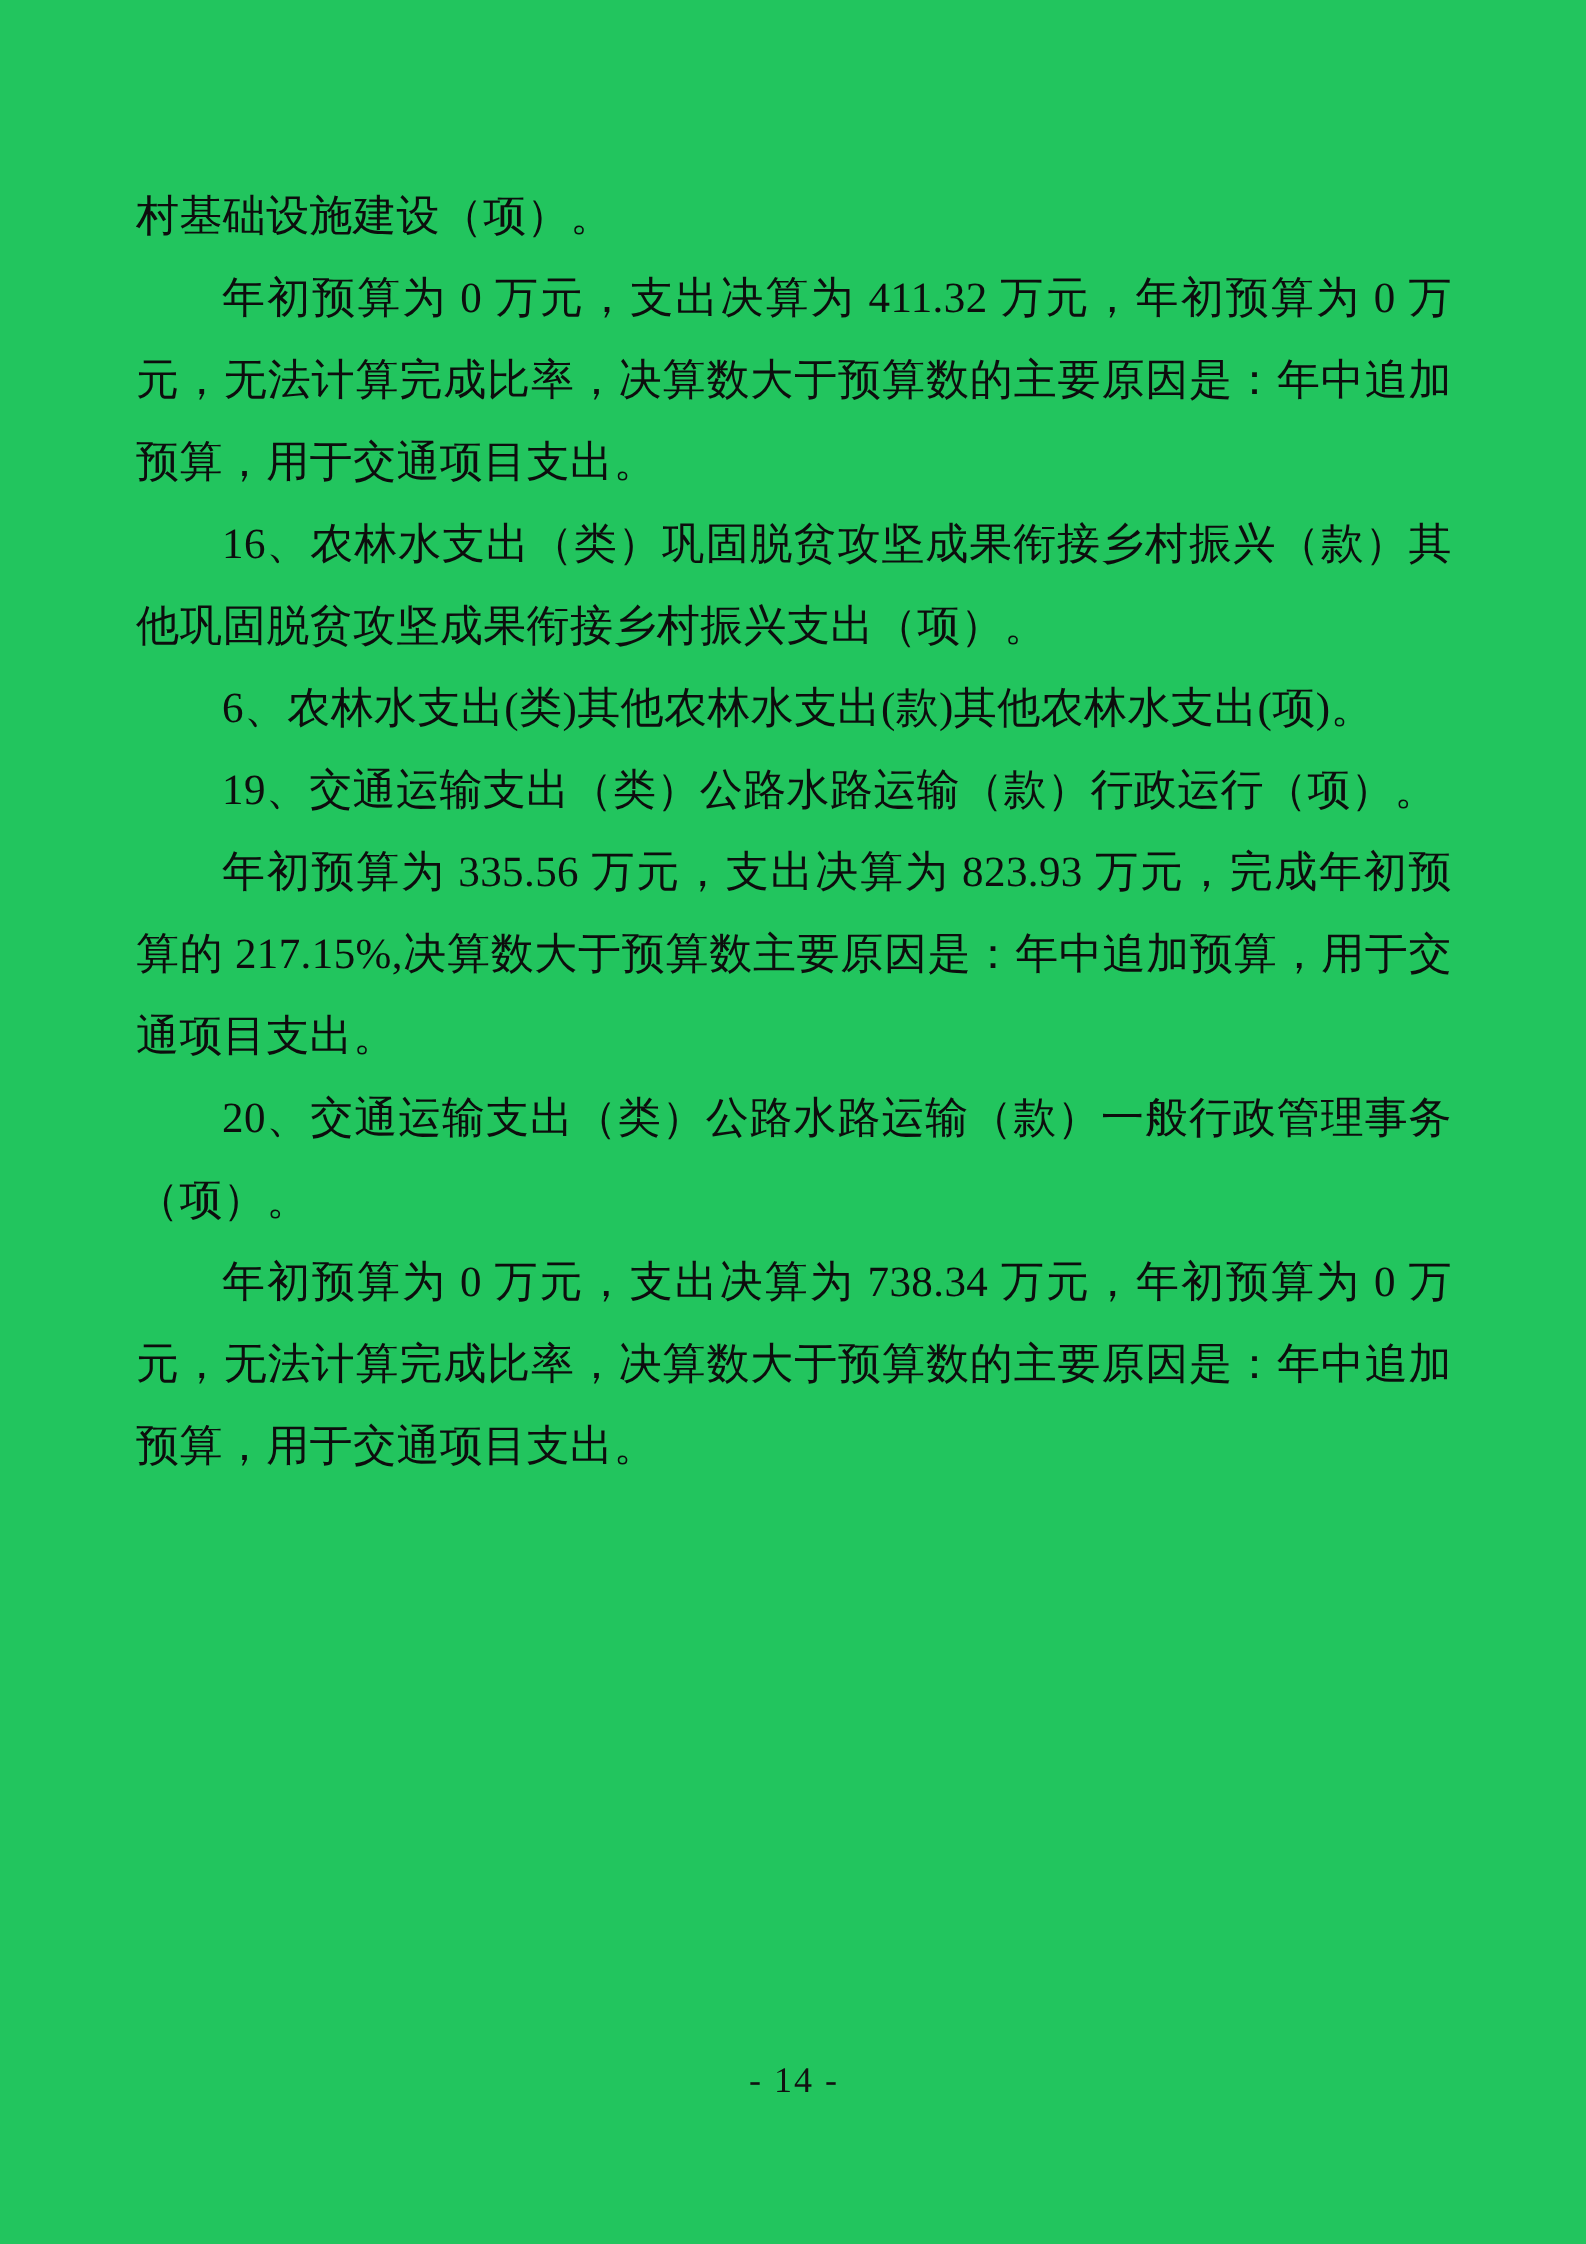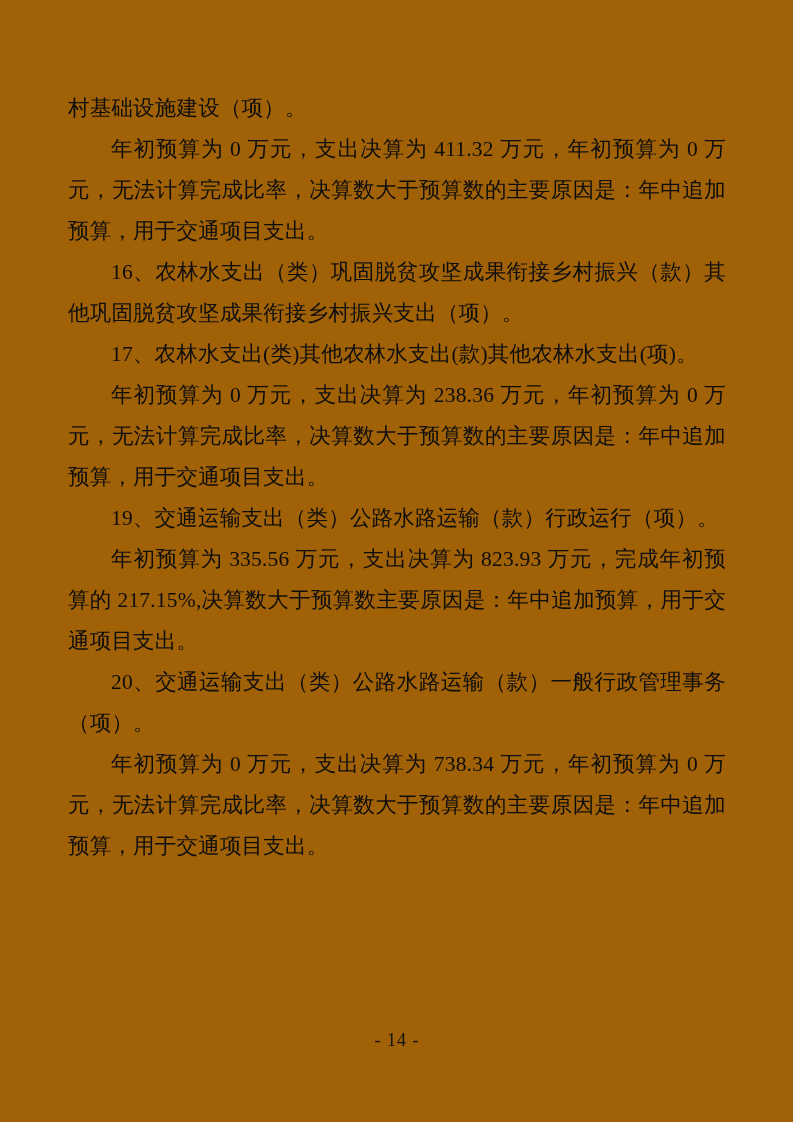--- a/index.html
+++ b/index.html
@@ -4,21 +4,21 @@
 <style>
   html, body {
     margin: 0;
     padding: 0;
     background: #ffffff;
   }
   .page {
     position: relative;
     width: 793px;
     height: 1122px;
-    background: #a16207;
+    background: #22c55e;
     margin: 0 auto;
     overflow: hidden;
   }
   .content {
     position: absolute;
     left: 68px;
     top: 88px;
     width: 658px;
   }
   .para {
@@ -47,21 +47,20 @@
   }
 </style>
 </head>
 <body>
 
 <div class="page">
   <div class="content">
     <p class="para">村基础设施建设（项）。</p>
     <p class="para indent">年初预算为 0 万元，支出决算为 411.32 万元，年初预算为 0 万元，无法计算完成比率，决算数大于预算数的主要原因是：年中追加预算，用于交通项目支出。</p>
     <p class="para indent">16、农林水支出（类）巩固脱贫攻坚成果衔接乡村振兴（款）其他巩固脱贫攻坚成果衔接乡村振兴支出（项）。</p>
-    <p class="para indent">17、农林水支出(类)其他农林水支出(款)其他农林水支出(项)。</p>
-    <p class="para indent">年初预算为 0 万元，支出决算为 238.36 万元，年初预算为 0 万元，无法计算完成比率，决算数大于预算数的主要原因是：年中追加预算，用于交通项目支出。</p>
+    <p class="para indent">6、农林水支出(类)其他农林水支出(款)其他农林水支出(项)。</p>
     <p class="para indent">19、交通运输支出（类）公路水路运输（款）行政运行（项）。</p>
     <p class="para indent">年初预算为 335.56 万元，支出决算为 823.93 万元，完成年初预算的 217.15%,决算数大于预算数主要原因是：年中追加预算，用于交通项目支出。</p>
     <p class="para indent">20、交通运输支出（类）公路水路运输（款）一般行政管理事务（项）。</p>
     <p class="para indent">年初预算为 0 万元，支出决算为 738.34 万元，年初预算为 0 万元，无法计算完成比率，决算数大于预算数的主要原因是：年中追加预算，用于交通项目支出。</p>
   </div>
   <div class="footer">- 14 -</div>
 </div>
 
 </body></html>

